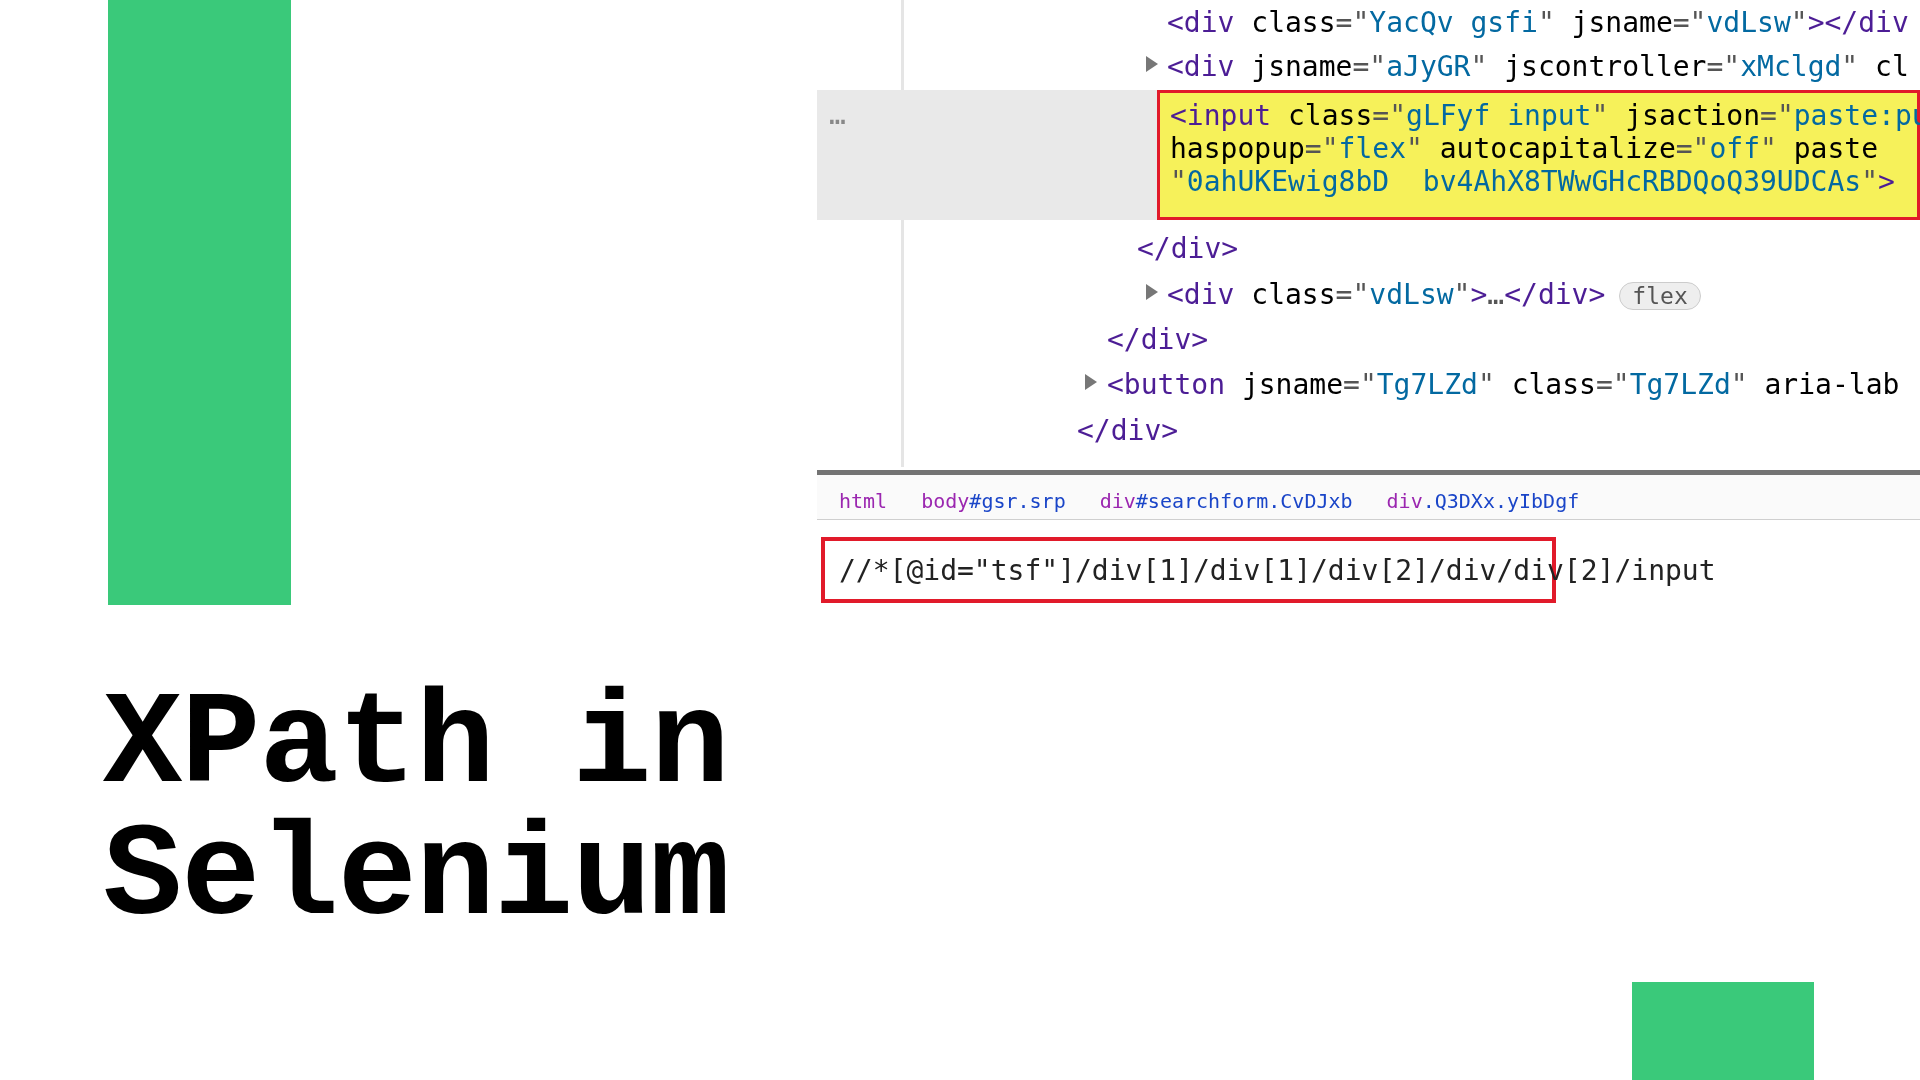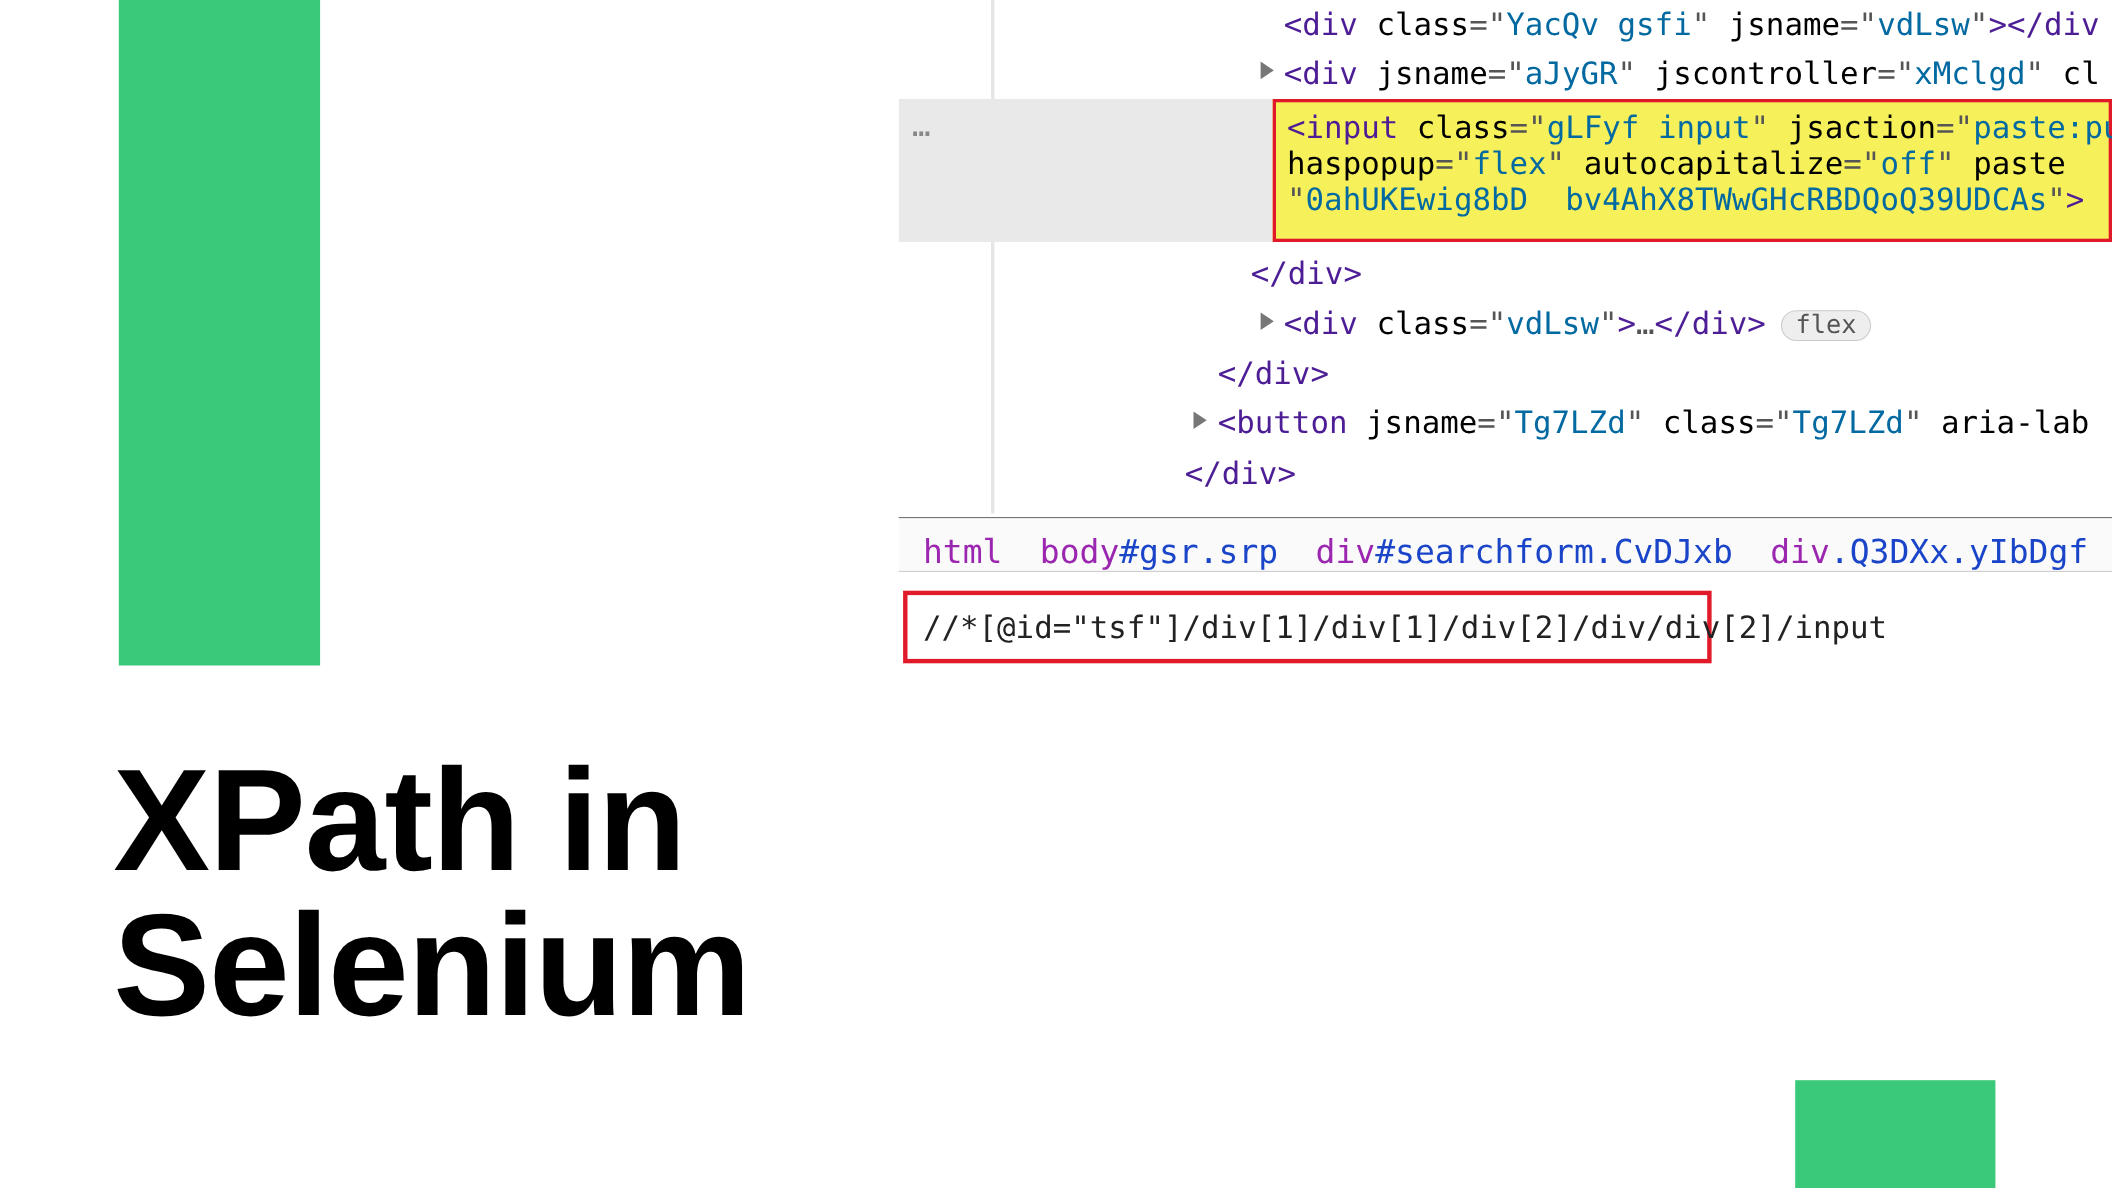--- a/index.html
+++ b/index.html
@@ -16,21 +16,21 @@
   .green-bottom {
     position: absolute;
     left: 1632px; top: 982px;
     width: 182px; height: 98px;
     background: #3ac97a;
   }
 
   .title {
     position: absolute;
     left: 103px; top: 680px;
-    font-family: Liberation Sans, sans-serif;
+    font-family: Liberation Mono, monospace;
     font-weight: 900;
     font-size: 132px;
     line-height: 1.0;
     color: #000;
     letter-spacing: -1px;
   }
 
   
   .devtools {
     position: absolute;
@@ -114,26 +114,26 @@
   .attr { color: #000000; }
   .val  { color: #0369a1; }
   .dots { color: #555; }
 
   
   .crumbs {
     position: absolute;
     left: 0; right: 0;
     top: 470px;
     height: 50px;
-    border-top: 1px solid #737373;
+    border-top: 5px solid #737373;
     border-bottom: 1px solid #cfcfcf;
     background: #fafafa;
     padding: 14px 22px;
     white-space: nowrap;
-    font-size: 30px;
+    font-size: 20px;
     color: #333;
   }
   .crumbs span.node { color: #9b27b0; margin-right: 34px; }
   .crumbs span.idc  { color: #1a45c8; }
   .crumbs span.cls  { color: #1a45c8; }
 
   
   .xpathbox {
     position: absolute;
     left: 4px; top: 537px;

